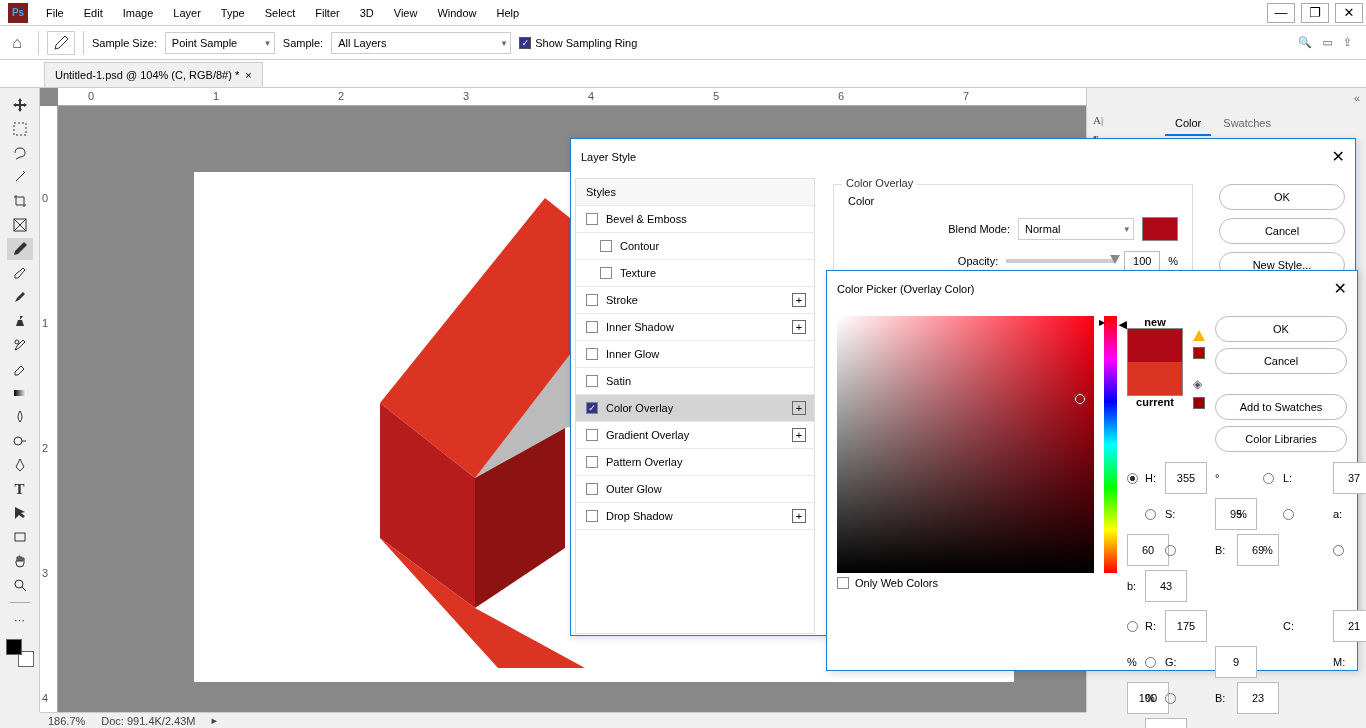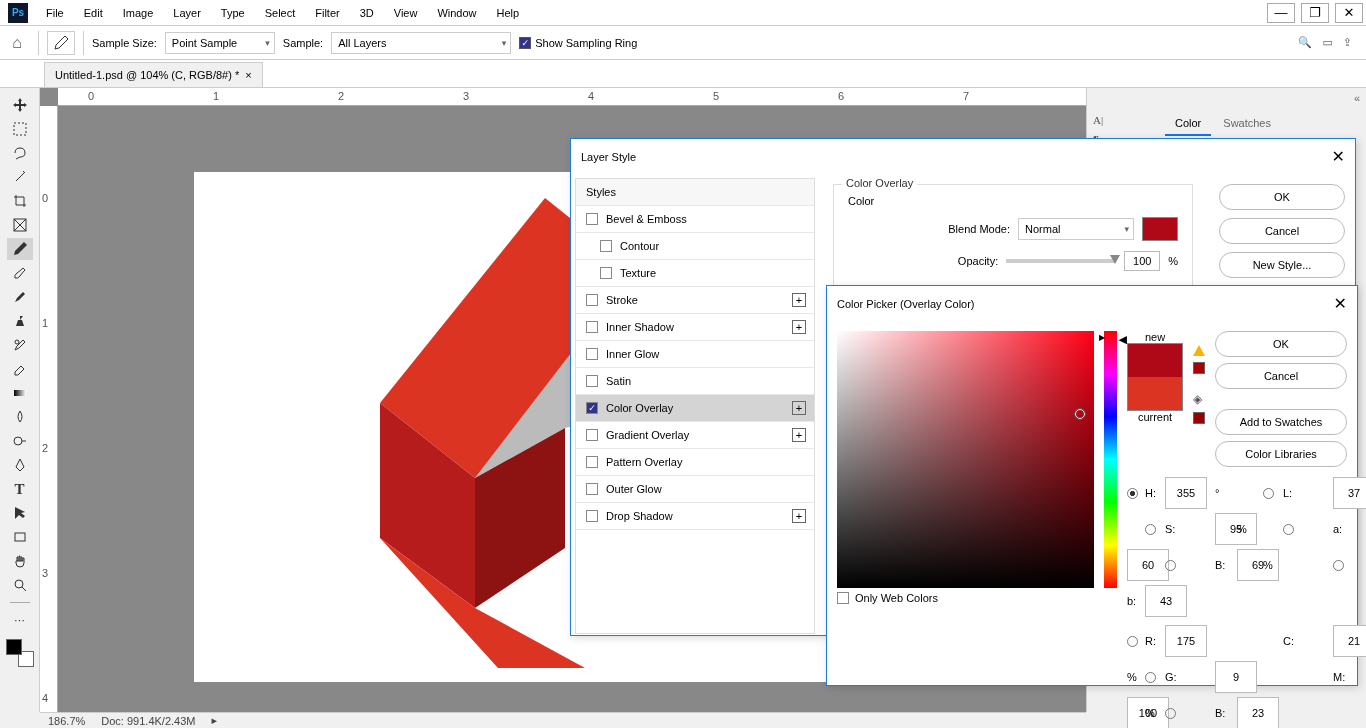--- a/index.html
+++ b/index.html
@@ -1,20 +1,20 @@
 <!DOCTYPE html>
 <html><head>
 <meta charset="utf-8">
 <style>
 * { box-sizing: border-box; margin: 0; padding: 0; font-family: 'Segoe UI', Tahoma, sans-serif; font-size: 11px; user-select: none; }
 body { width: 1366px; height: 728px; background: #f0f0f0; position: relative; overflow: hidden; }
 
 
 .menubar { height: 26px; background: #fff; display: flex; align-items: center; border-bottom: 1px solid #ccc; }
-.ps-logo { width: 20px; height: 20px; background: #0f172a; color: #31a8ff; display: flex; align-items: center; justify-content: center; font-weight: bold; font-size: 10px; margin: 0 8px; }
+.ps-logo { width: 20px; height: 20px; background: #7f1d1d; color: #31a8ff; display: flex; align-items: center; justify-content: center; font-weight: bold; font-size: 10px; margin: 0 8px; }
 .menubar .menu-item { padding: 4px 10px; cursor: default; }
 .window-controls { margin-left: auto; display: flex; }
 .window-controls .wc { width: 28px; height: 20px; border: 1px solid #aaa; background: #fff; margin: 0 3px; display: flex; align-items: center; justify-content: center; font-size: 13px; }
 
 
 .optionsbar { height: 34px; background: #fff; display: flex; align-items: center; border-bottom: 1px solid #ccc; padding: 0 4px; gap: 8px; }
 .home-icon { width: 26px; height: 24px; display: flex; align-items: center; justify-content: center; font-size: 16px; color: #555; }
 .eyedropper-mini { width: 28px; height: 24px; display: flex; align-items: center; justify-content: center; border: 1px solid #ccc; }
 .select-box { border: 1px solid #ccc; background: #fff; height: 22px; padding: 0 18px 0 6px; display: flex; align-items: center; position: relative; }
 .select-box::after { content: "▾"; position: absolute; right: 4px; font-size: 9px; color: #666; }
@@ -78,28 +78,28 @@
 .ls-row { display: flex; align-items: center; gap: 8px; margin-top: 10px; justify-content: flex-end; }
 .ls-row label { width: 70px; text-align: right; }
 .color-swatch-lg { width: 36px; height: 24px; border: 1px solid #888; background: #af0917; }
 .slider { flex: 1; max-width: 110px; height: 4px; background: #ccc; position: relative; }
 .slider .thumb { position: absolute; right: -4px; top: -4px; width: 0; height: 0; border-left: 5px solid transparent; border-right: 5px solid transparent; border-top: 9px solid #888; }
 .num-in { width: 36px; height: 20px; border: 1px solid #bbb; text-align: center; display: inline-flex; align-items: center; justify-content: center; }
 .ls-right { width: 146px; padding: 10px; display: flex; flex-direction: column; gap: 8px; }
 .pill-btn { border: 1px solid #bbb; border-radius: 14px; height: 26px; display: flex; align-items: center; justify-content: center; background: #fff; cursor: default; }
 
 
-.cp-dialog { top: 285px; left: 826px; width: 532px; height: 401px; }
+.cp-dialog { top: 270px; left: 826px; width: 532px; height: 401px; }
 .cp-body { display: flex; padding: 10px; gap: 10px; }
 .cp-sat { width: 257px; height: 257px; position: relative; background: linear-gradient(to top, #000, rgba(0,0,0,0)), linear-gradient(to right, #fff, #ff0015); }
 .cp-cursor { position: absolute; width: 10px; height: 10px; border: 1.5px solid #fff; border-radius: 50%; outline: 1px solid #555; }
 .cp-hue { width: 18px; height: 257px; background: linear-gradient(to bottom, #f00, #f0f, #00f, #0ff, #0f0, #ff0, #f00); position: relative; }
 .cp-hue-ind { position: absolute; left: -5px; width: 28px; display: flex; justify-content: space-between; font-size: 8px; }
 .cp-right { flex: 1; display: flex; flex-direction: column; }
-.cp-swatch-stack { display: flex; flex-direction: column; align-items: center; }
+.cp-swatch-stack { display: flex; flex-direction: column; align-items: center; font-weight: bold; }
 .cp-swatch-pair { width: 56px; height: 68px; border: 1px solid #888; display: flex; flex-direction: column; }
 .cp-new { flex: 1; background: #af0917; }
 .cp-cur { flex: 1; background: #dc3423; }
 .cp-btns { display: flex; flex-direction: column; gap: 6px; flex: 1; }
 .cp-values { display: grid; grid-template-columns: 14px 16px 46px 18px 22px 16px 46px 14px; gap: 4px 4px; align-items: center; font-size: 11px; }
 .cp-values .rad { width: 11px; height: 11px; border: 1px solid #777; border-radius: 50%; display: inline-block; }
 .cp-values .rad.on { background: radial-gradient(#333 40%, #fff 45%); }
 .cp-values input { width: 42px; height: 32px; border: 1px solid #bbb; text-align: center; font-size: 11px; }
 .cp-bottom { display: flex; align-items: center; gap: 10px; padding: 4px 10px 10px; }
 .hex-row { display: flex; align-items: center; gap: 4px; margin-left: auto; }

